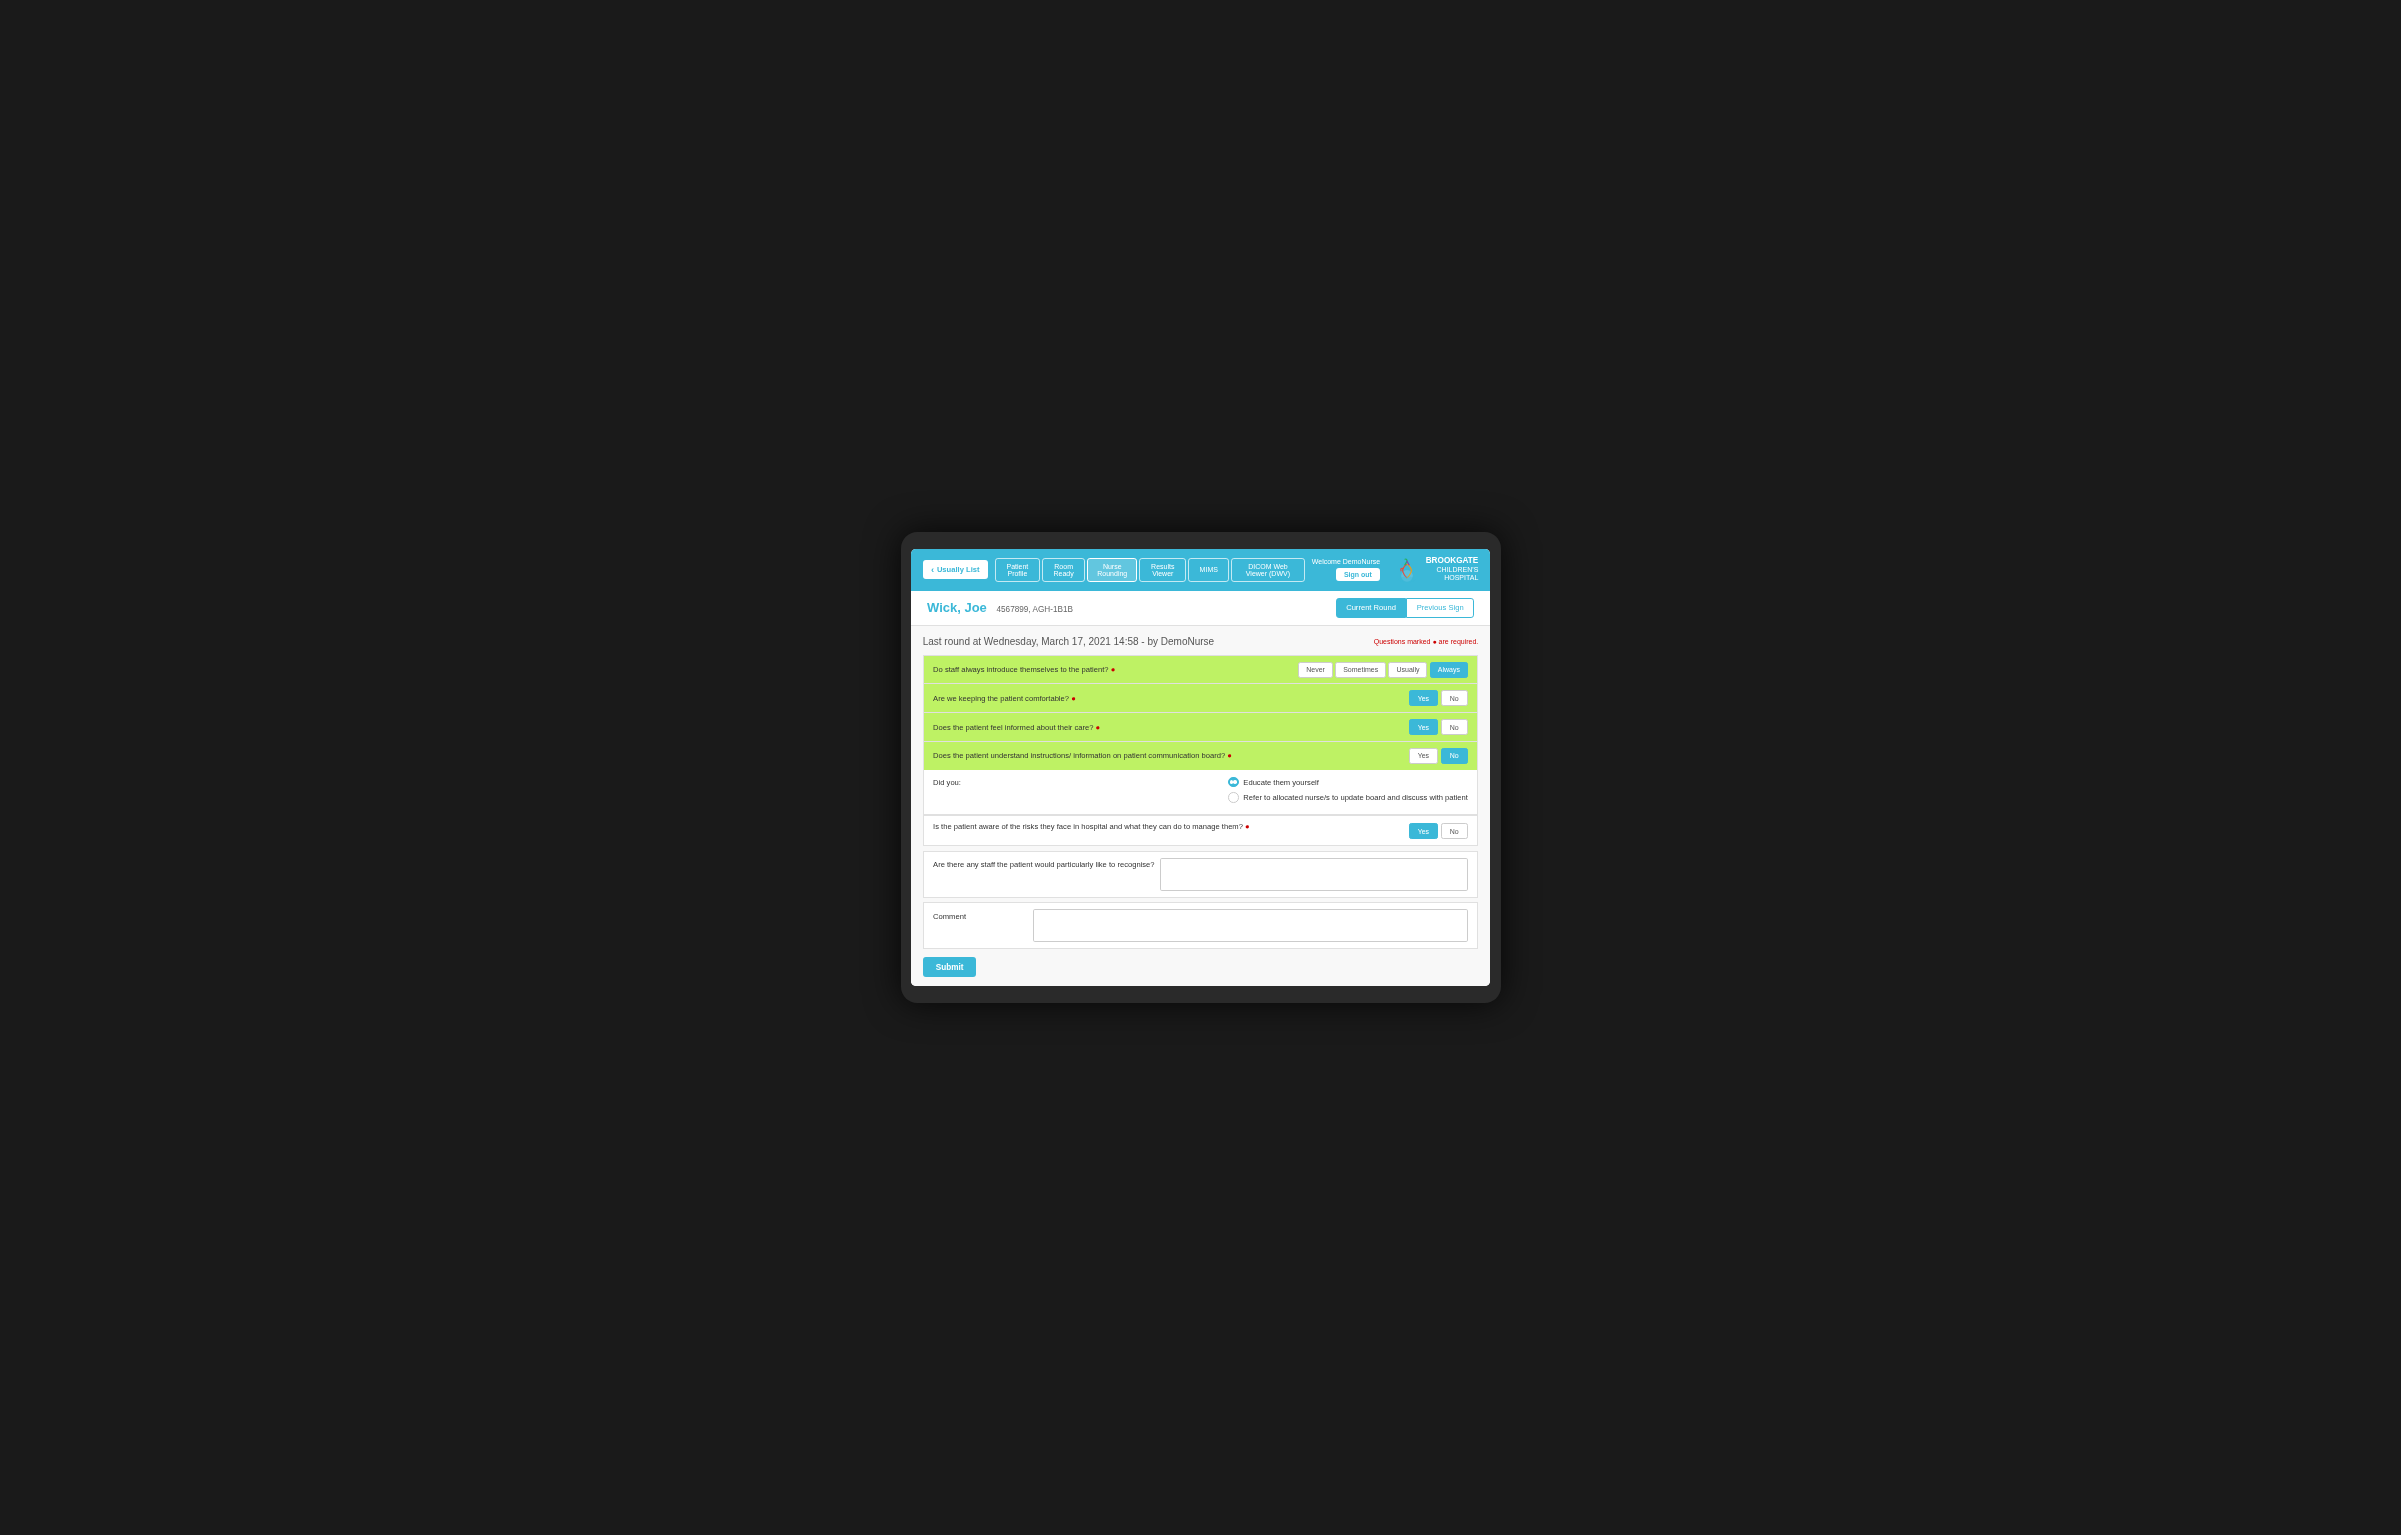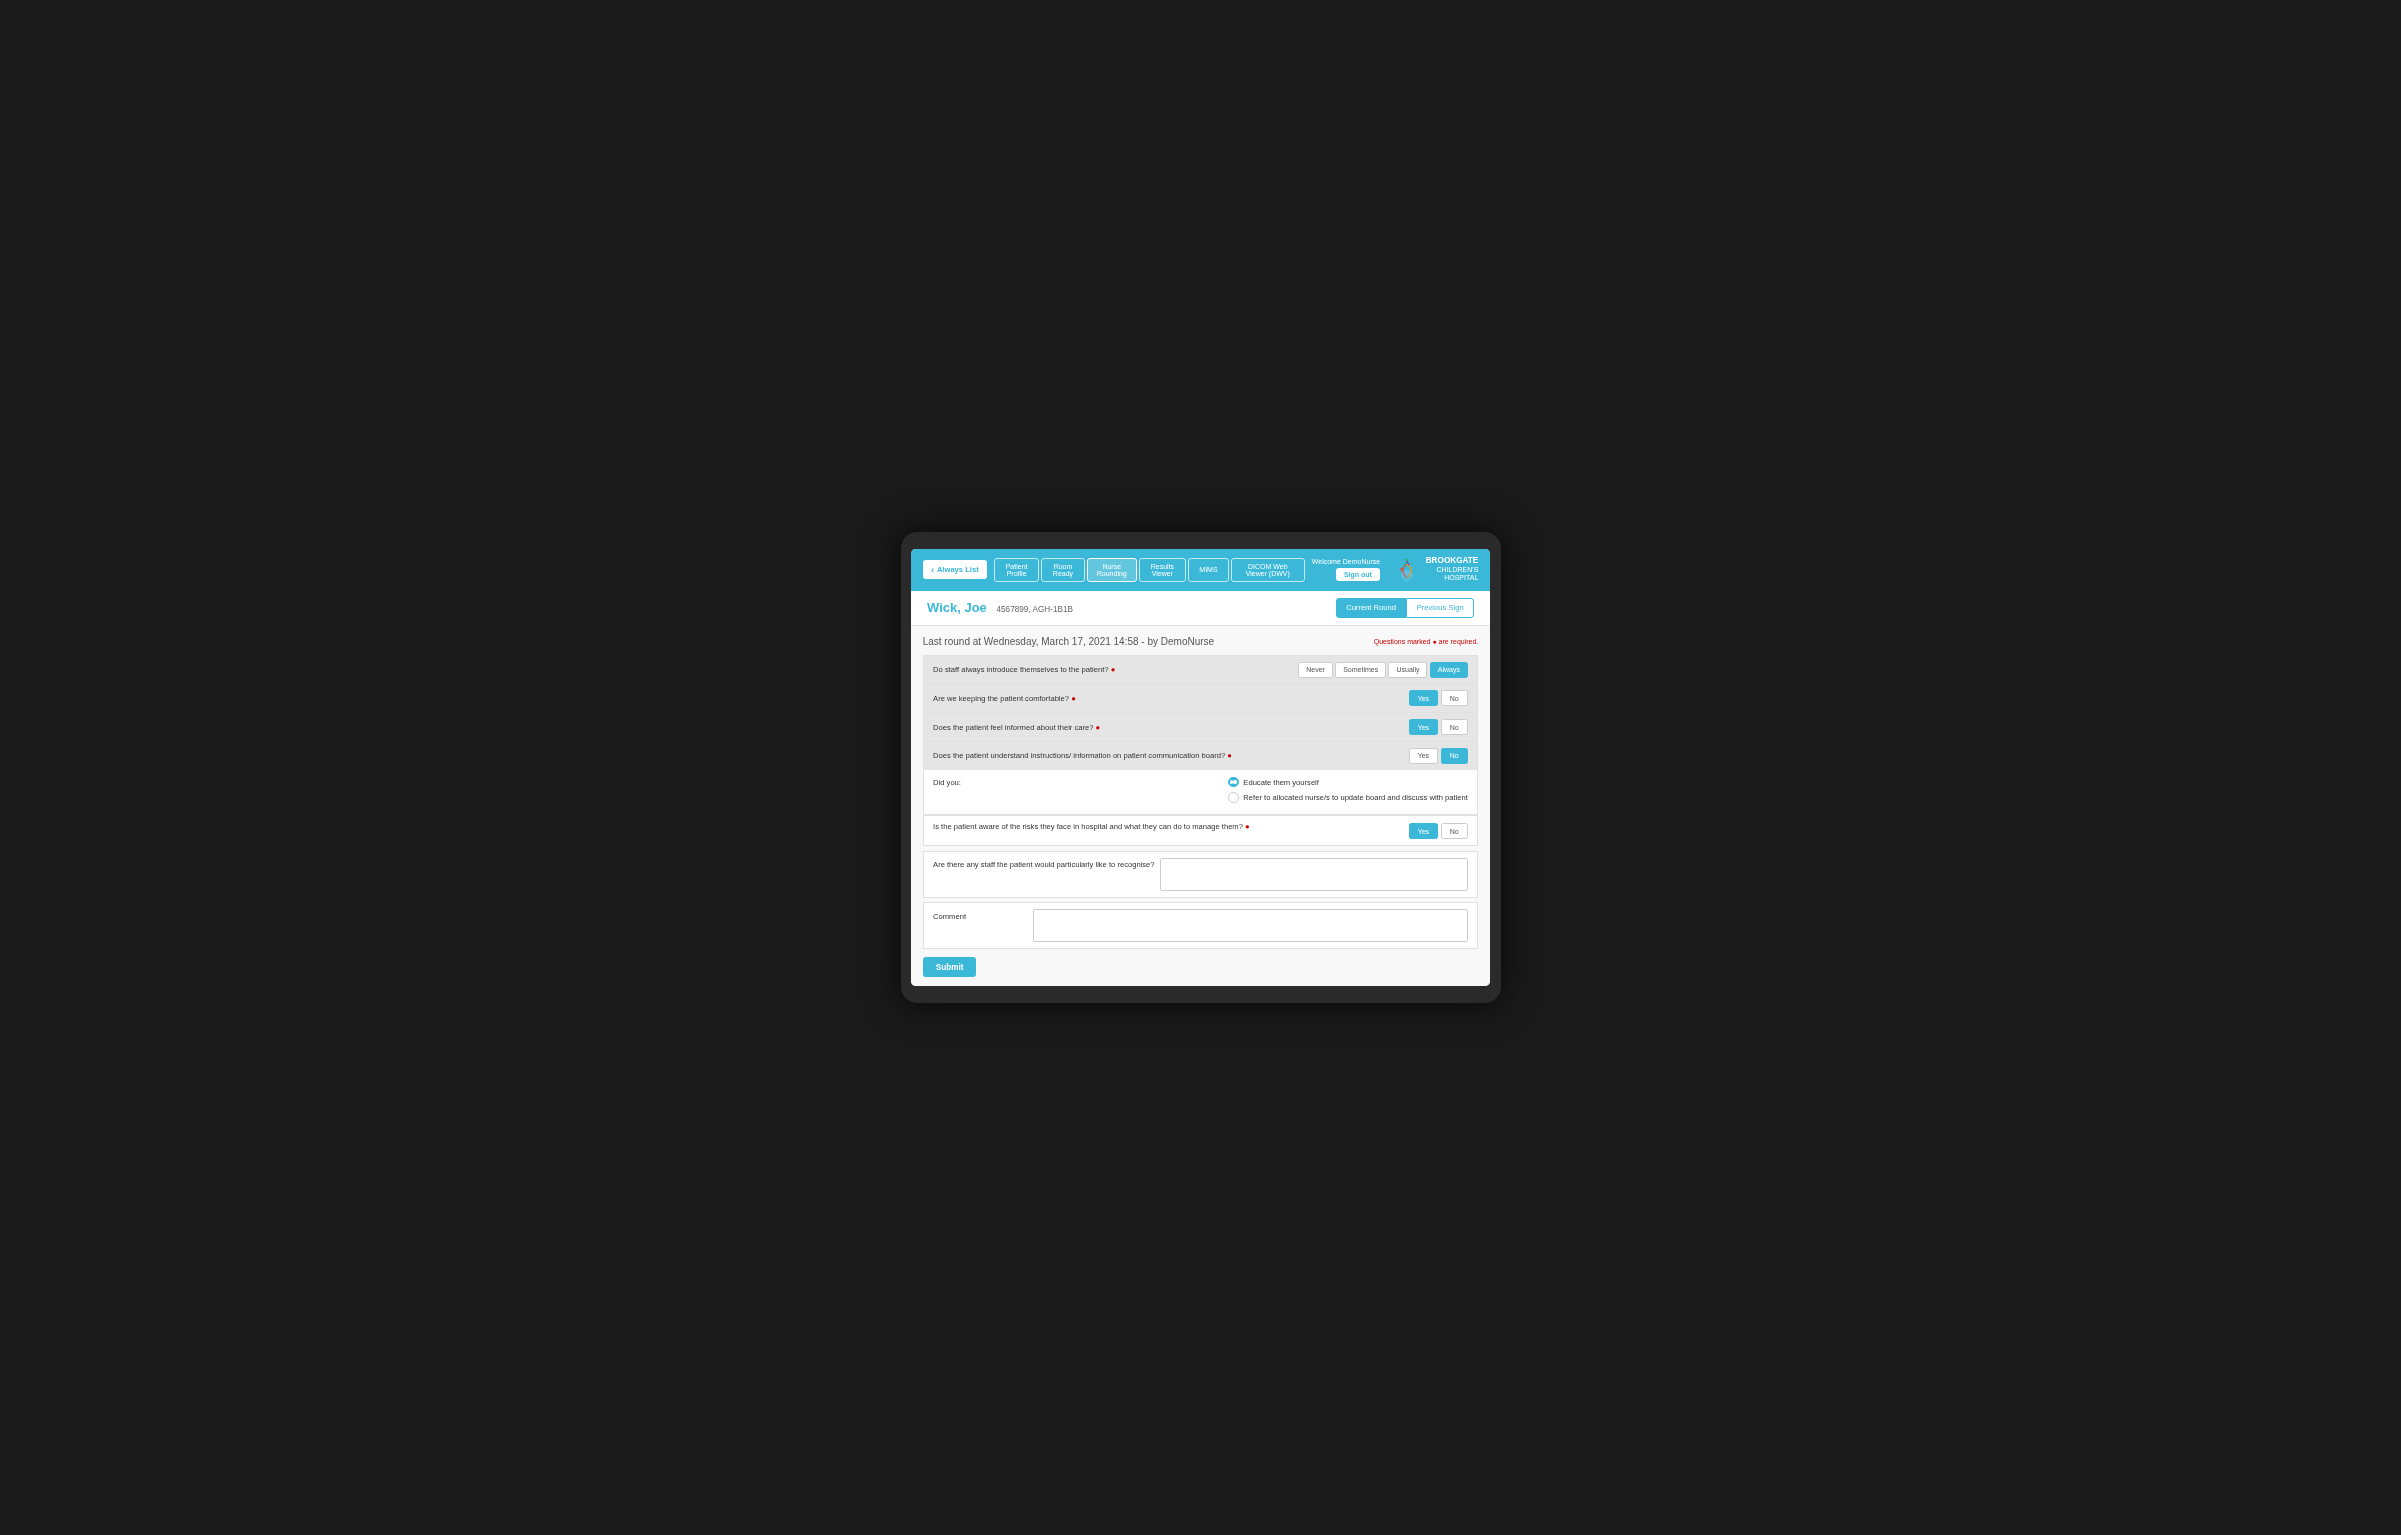--- a/index.html
+++ b/index.html
@@ -174,21 +174,21 @@
     }
     .required-note {
       font-size: 7px;
       color: #cc0000;
     }
     .required-dot {
       color: #cc0000;
     }
     
     .question-row {
-      background: #e5e5e5;
+      background: #bef264;
       border: 0.6px solid #e0e0e0;
       border-bottom: none;
       padding: 5.9px 9.4px;
       display: flex;
       align-items: center;
       justify-content: space-between;
       min-height: 26px;
     }
     .question-row:last-of-type {
       border-bottom: 0.6px solid #e0e0e0;
@@ -326,21 +326,21 @@
       color: #333;
     }
   </style>
 </head>
 <body>
 
 <div class="tablet-frame">
   <div class="tablet-screen">
 
     <div class="header">
-      <button class="patient-list-btn">Always List</button>
+      <button class="patient-list-btn">Usually List</button>
       <div class="nav-tabs">
         <button class="nav-tab">Patient Profile</button>
         <button class="nav-tab">Room Ready</button>
         <button class="nav-tab active">Nurse Rounding</button>
         <button class="nav-tab">Results Viewer</button>
         <button class="nav-tab">MIMS</button>
         <button class="nav-tab">DICOM Web Viewer (DWV)</button>
       </div>
       <div class="header-right">
         <span class="welcome-text">Welcome DemoNurse</span>

